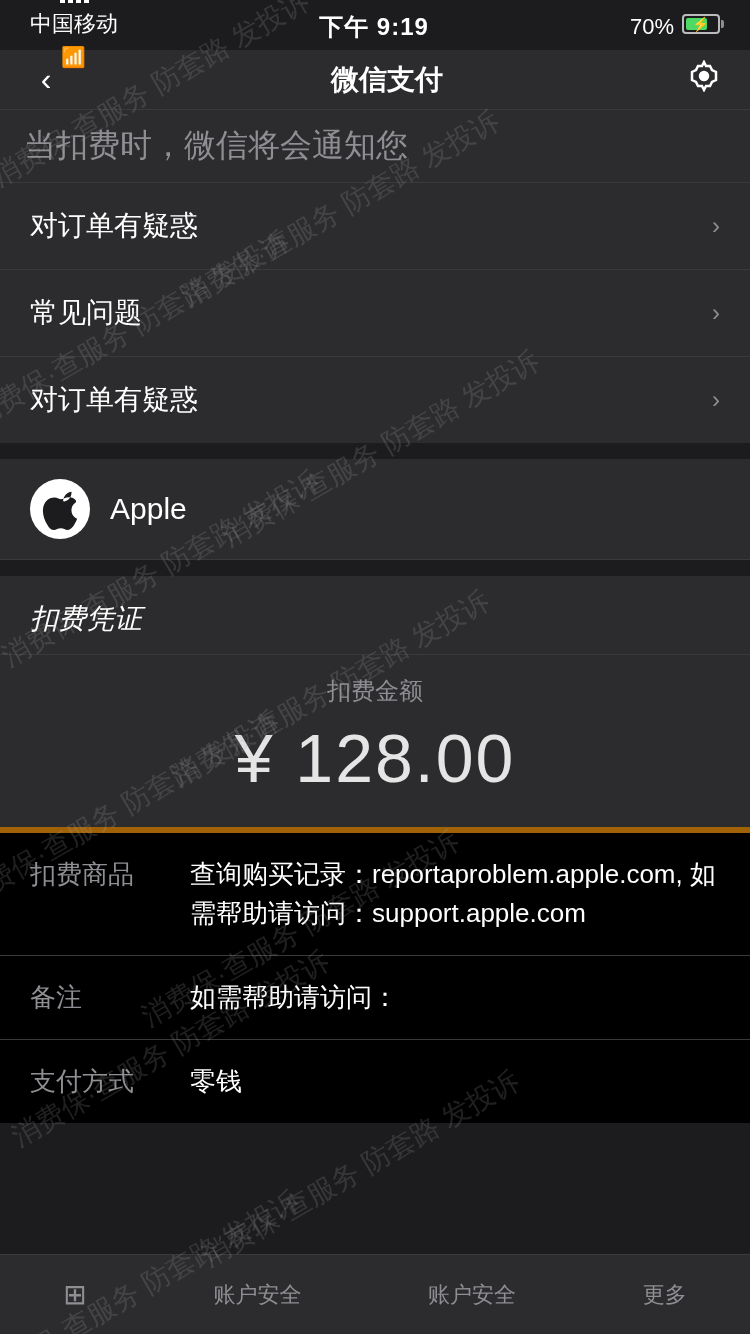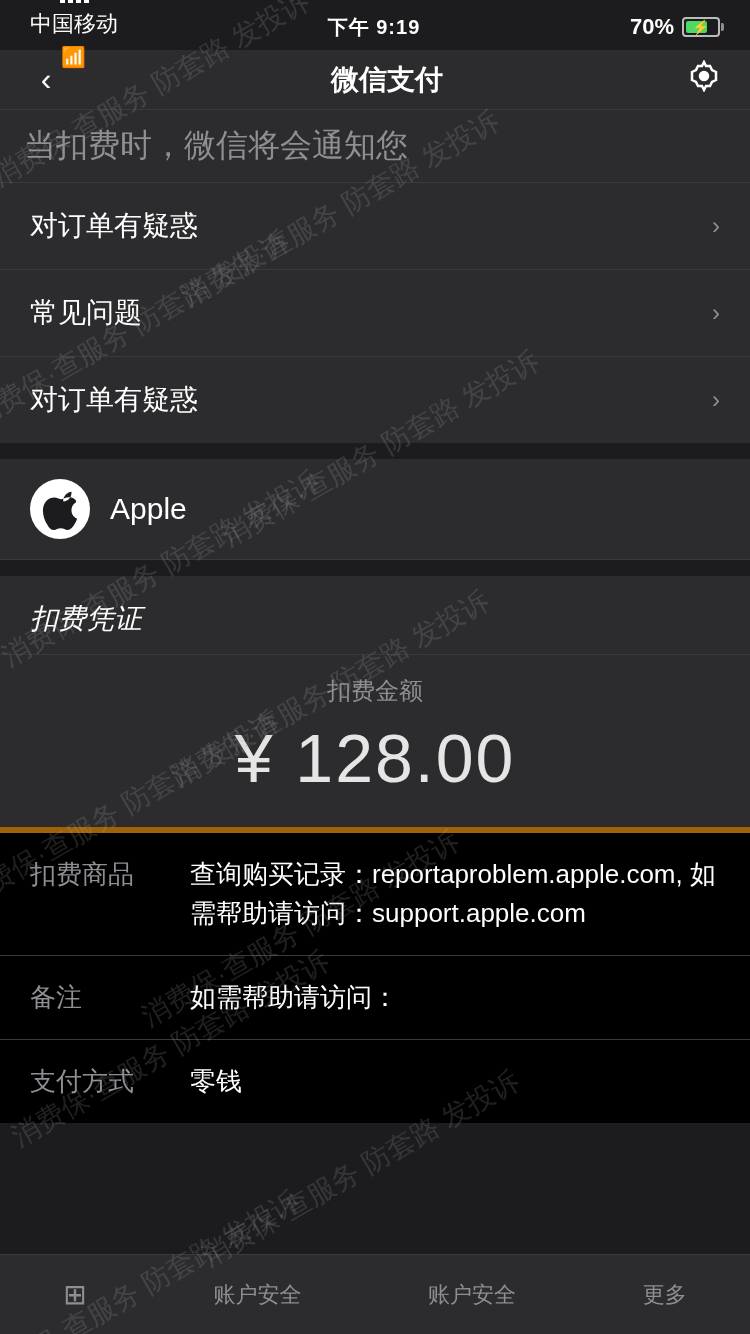--- a/index.html
+++ b/index.html
@@ -43,30 +43,30 @@
       display: block;
     }
     .wifi-icon {
       font-size: 20px;
     }
     .carrier-text {
       font-size: 22px;
       font-weight: 500;
     }
     .status-center {
-      font-size: 20px;
+      font-size: 24px;
       font-weight: 600;
       letter-spacing: 1px;
     }
     .status-right {
       display: flex;
-      align-items: center;
+      align-items: flex-start;
       gap: 8px;
       font-size: 22px;
-      font-weight: 700;
+      font-weight: 400;
     }
     .battery-container {
       display: flex;
       align-items: center;
       gap: 4px;
     }
     .battery-box {
       width: 38px;
       height: 20px;
       border: 2px solid rgba(255,255,255,0.7);

